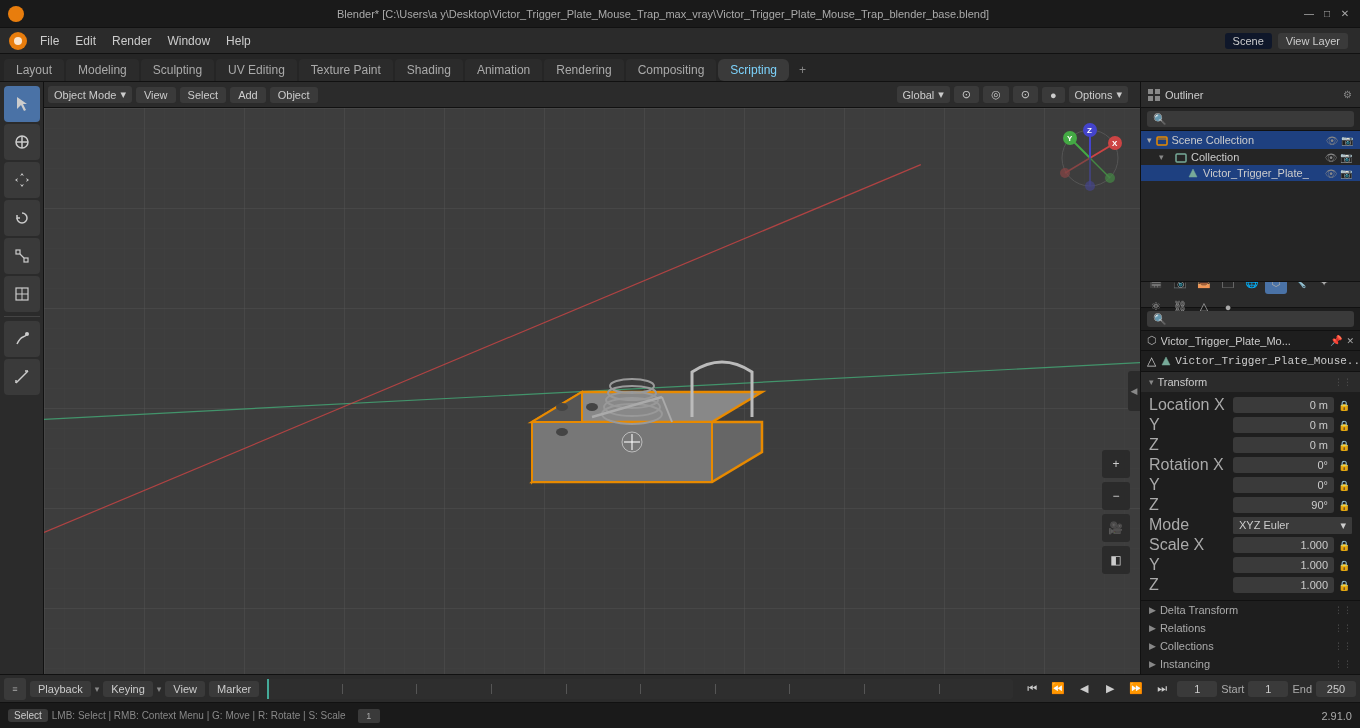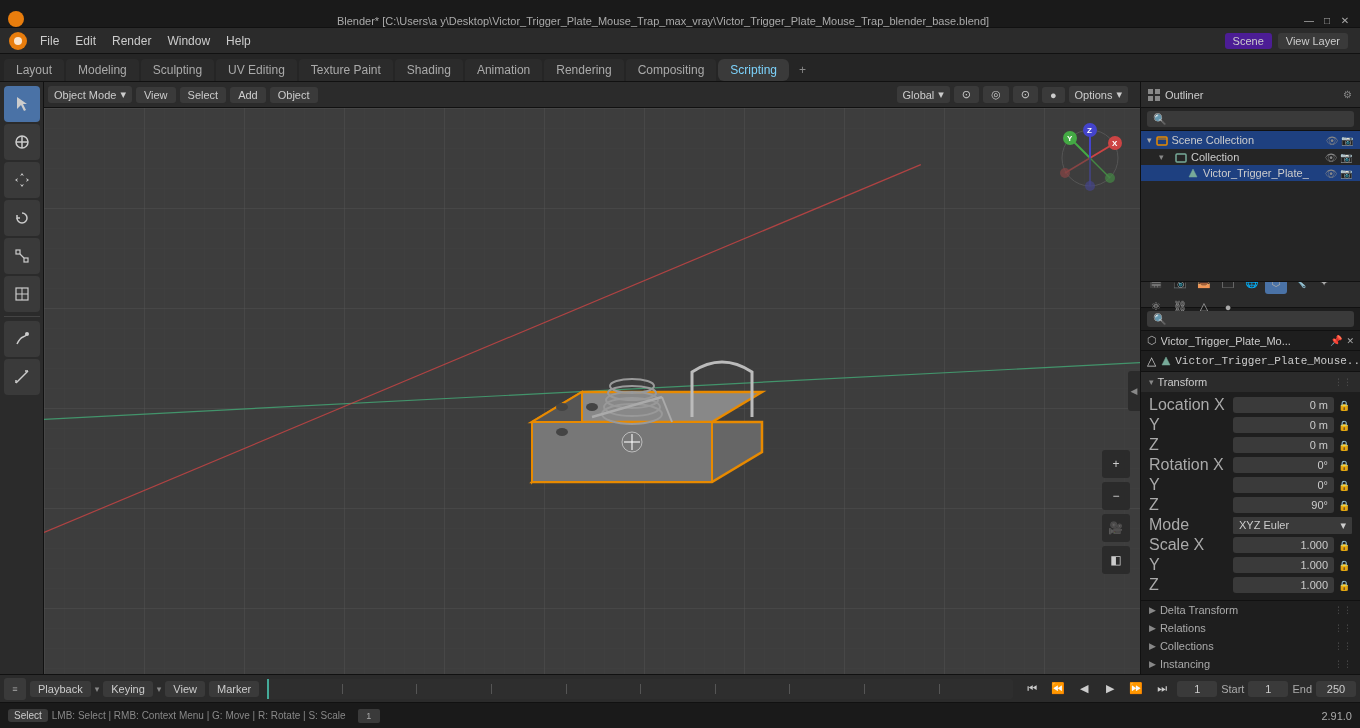--- a/index.html
+++ b/index.html
@@ -1,20 +1,20 @@
 <!DOCTYPE html>
 <html><head>
   <meta charset="utf-8">
   <style>
     * { margin: 0; padding: 0; box-sizing: border-box; }
     body { width: 1360px; height: 728px; overflow: hidden; background: #1a1a1a; font-family: 'Segoe UI', Arial, sans-serif; font-size: 12px; color: #ccc; }
 
     
     #titlebar {
-      height: 28px; background: #1a1a1a; display: flex; align-items: flex-end; justify-content: space-between;
+      height: 28px; background: #1a1a1a; display: flex; align-items: center; justify-content: space-between;
       border-bottom: 1px solid #111; padding: 0 8px;
     }
     #titlebar .title { font-size: 11px; color: #aaa; flex: 1; text-align: center; }
     #titlebar .win-controls { display: flex; gap: 4px; }
     #titlebar .win-ctrl { width: 14px; height: 14px; display: flex; align-items: center; justify-content: center; font-size: 10px; color: #aaa; cursor: pointer; }
 
     
     #menubar {
       height: 26px; background: #2b2b2b; display: flex; align-items: center;
       border-bottom: 1px solid #111; padding: 0 4px;
@@ -156,21 +156,21 @@
       <circle cx="10" cy="10" r="4" fill="#fff" opacity="0.8"></circle>
     </svg>
   </div>
   <div class="menu-item" data-name="menu-file">File</div>
   <div class="menu-item" data-name="menu-edit">Edit</div>
   <div class="menu-item" data-name="menu-render">Render</div>
   <div class="menu-item" data-name="menu-window">Window</div>
   <div class="menu-item" data-name="menu-help">Help</div>
   <div style="flex:1;"></div>
   <div style="display:flex;align-items:center;gap:6px;padding-right:8px;">
-    <div style="background:#4c1d95;border-radius:3px;padding:2px 8px;font-size:11px;color:#ccc;cursor:pointer;" data-name="scene-selector">
+    <div style="background:#0f172a;border-radius:3px;padding:2px 8px;font-size:11px;color:#ccc;cursor:pointer;" data-name="scene-selector">
       <span>Scene</span>
     </div>
     <div style="background:#3a3a3a;border-radius:3px;padding:2px 8px;font-size:11px;color:#ccc;cursor:pointer;" data-name="view-layer-selector">
       <span>View Layer</span>
     </div>
   </div>
 </div>
 
 <div id="workspacetabs" data-name="workspace-tabs">
   <div class="ws-tab" data-name="tab-layout">Layout</div>

